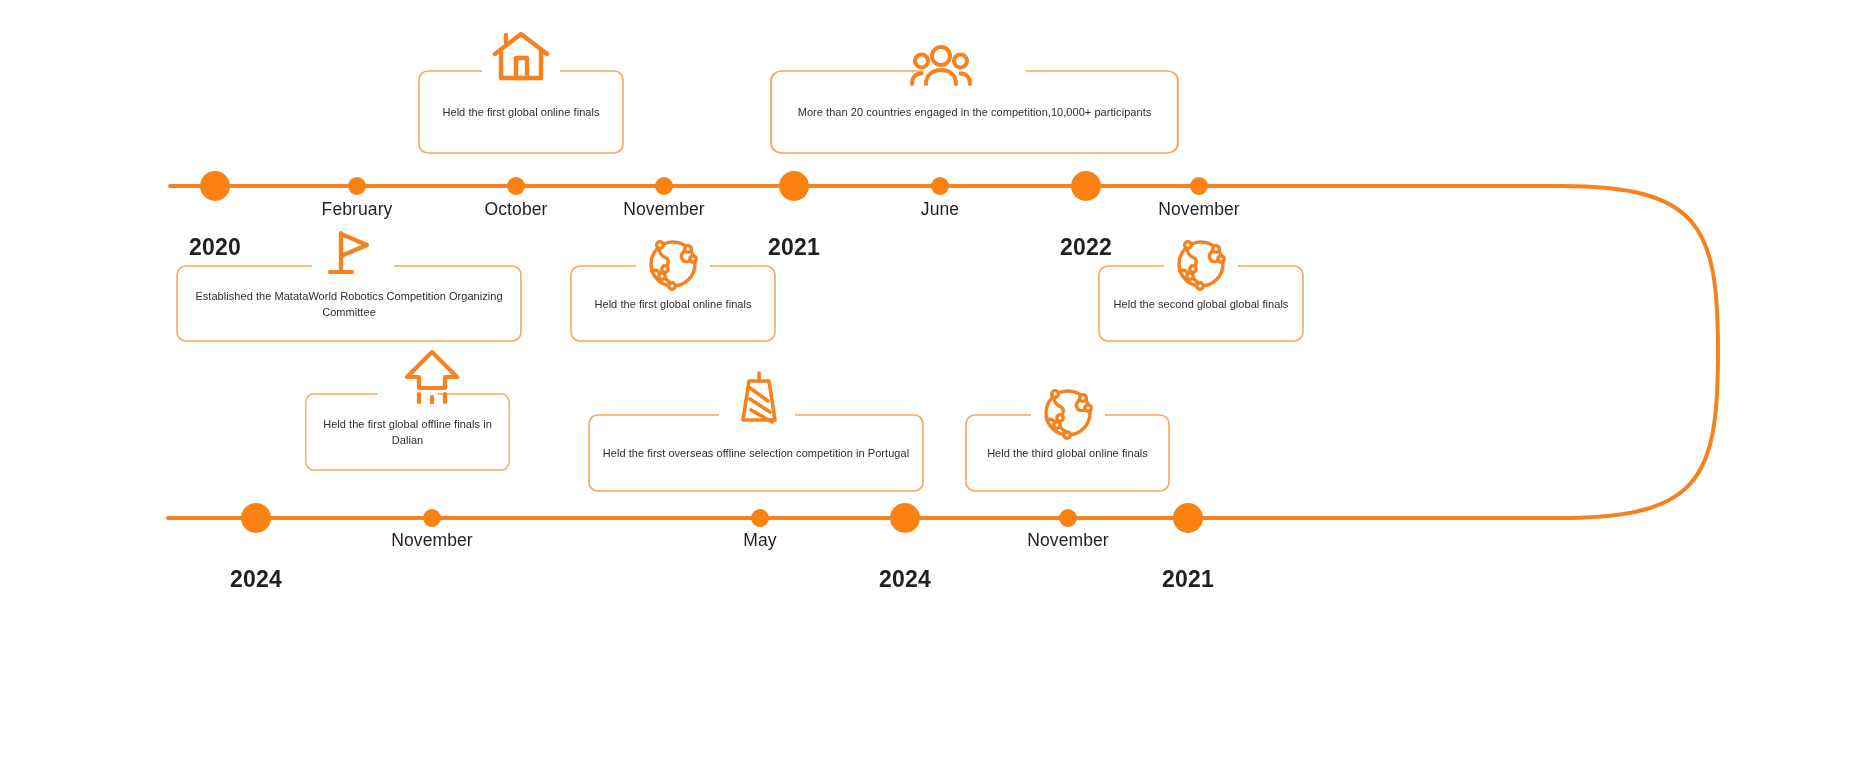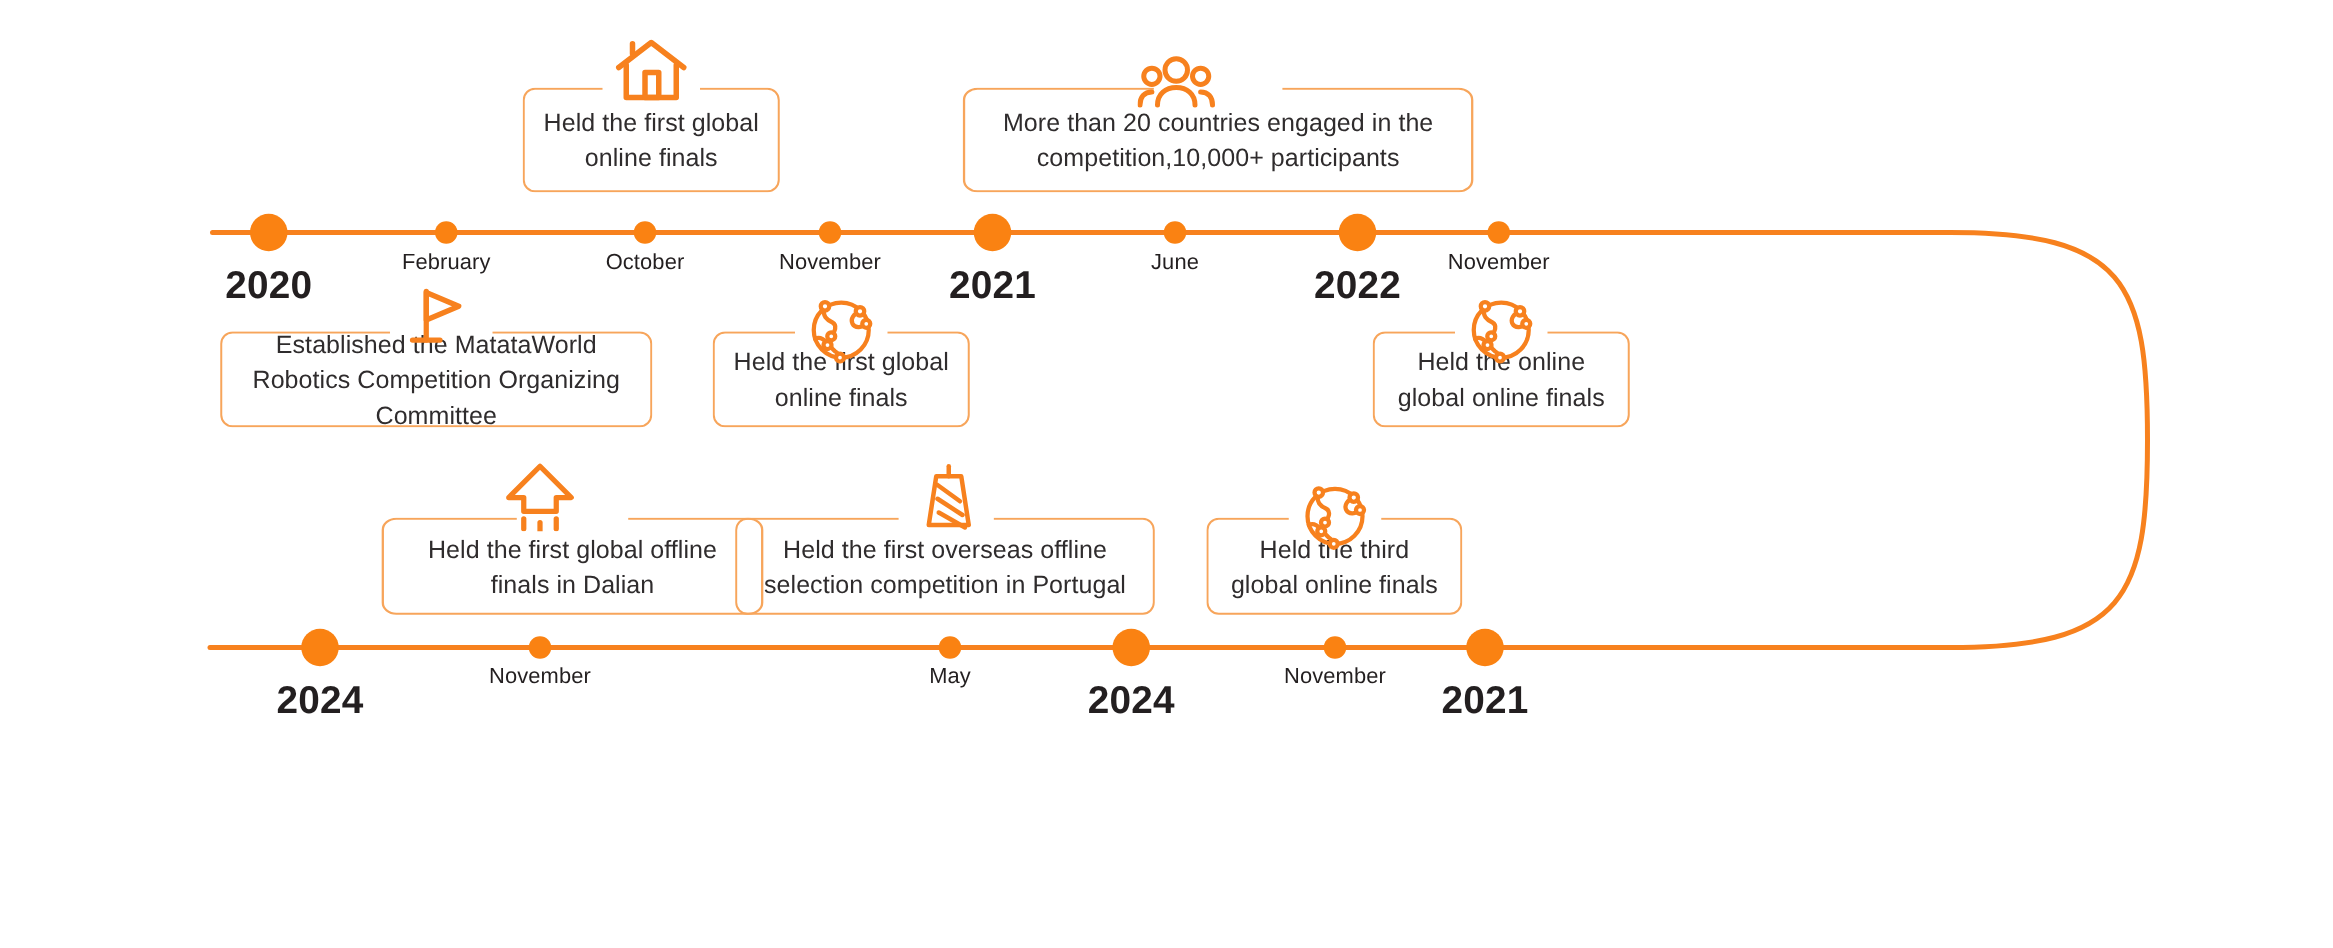--- a/index.html
+++ b/index.html
@@ -6,29 +6,29 @@
   body{width:1866px;height:758px;position:relative;overflow:hidden;
        font-family:"Liberation Sans","DejaVu Sans",sans-serif;}
   #stage{position:absolute;left:0;top:0;width:1866px;height:758px;}
 
   
   #lines{position:absolute;left:0;top:0;width:1866px;height:758px;}
 
   
   .tick{position:absolute;transform:translateX(-50%);white-space:nowrap;
         color:#231f20;text-align:center;}
-  .tick.year{font-size:31px;font-weight:bold;letter-spacing:.2px;}
+  .tick.year{font-size:23px;font-weight:bold;letter-spacing:.2px;margin-top:24px;}
   .tick.month{font-size:17.5px;font-weight:400;letter-spacing:.1px;}
 
   
   .card{position:absolute;box-sizing:border-box;}
   .cardbox{position:absolute;left:0;top:0;width:100%;height:100%;}
   .cardtext{position:absolute;left:0;top:0;width:100%;height:100%;
             display:flex;align-items:center;justify-content:center;
-            text-align:center;color:#2f2c2d;font-size:20px;
+            text-align:center;color:#2f2c2d;font-size:11px;
             line-height:1.42;padding:0 14px;box-sizing:border-box;
             letter-spacing:.05px;}
   .cardtext.two{padding-top:2px;}
   .icon{position:absolute;pointer-events:none;}
   .icon svg{display:block;}
 </style>
 </head>
 <body>
 
 <div id="stage">
@@ -146,40 +146,40 @@
           <circle cx="28" cy="49" r="3.2" fill="#ffffff"></circle>
         </g>
       </svg>
     </div>
   </div>
 
   <div class="card" style="left:1098px;top:265px;width:206px;height:77px">
     <svg class="cardbox" viewBox="0 0 206 77" preserveAspectRatio="none">
       <path d="M66 1 H10 A9 9 0 0 0 1 10 V67 A9 9 0 0 0 10 76 H196 A9 9 0 0 0 205 67 V10 A9 9 0 0 0 196 1 H140" fill="none" stroke="#F7A55B" stroke-width="1.6"></path>
     </svg>
-    <div class="cardtext two">Held the online global online finals</div>
+    <div class="cardtext two">Held the second global global finals</div>
     <div class="icon" style="left:74px;top:-28px">
       <svg width="58" height="54" viewBox="0 0 58 54">
         <g fill="none" stroke="#F7811E" stroke-width="3.4" stroke-linecap="round" stroke-linejoin="round">
           <circle cx="29" cy="27" r="22"></circle>
           <path d="M16 8 C13 16 18 19 22 21 C26 23 24 29 21 32 C18 35 20 41 24 44 C27 46 28 48 28 49"></path>
           <path d="M44 12 C39 14 36 18 38 22 C40 26 46 25 49 22"></path>
           <path d="M8 34 C12 32 17 35 18 39"></path>
           <circle cx="16" cy="8" r="3.4" fill="#ffffff"></circle>
           <circle cx="44" cy="12" r="3.4" fill="#ffffff"></circle>
           <circle cx="49" cy="22" r="3.2" fill="#ffffff"></circle>
           <circle cx="21" cy="32" r="3.2" fill="#ffffff"></circle>
           <circle cx="18" cy="39" r="3.2" fill="#ffffff"></circle>
           <circle cx="28" cy="49" r="3.2" fill="#ffffff"></circle>
         </g>
       </svg>
     </div>
   </div>
 
-  <div class="card" style="left:305px;top:414px;width:306px;height:78px">
+  <div class="card" style="left:305px;top:393px;width:205px;height:78px">
     <svg class="cardbox" viewBox="0 0 254 78" preserveAspectRatio="none">
       <path d="M90 1 H10 A9 9 0 0 0 1 10 V68 A9 9 0 0 0 10 77 H244 A9 9 0 0 0 253 68 V10 A9 9 0 0 0 244 1 H164" fill="none" stroke="#F7A55B" stroke-width="1.6"></path>
     </svg>
     <div class="cardtext two">Held the first global offline finals in Dalian</div>
     <div class="icon" style="left:96px;top:-45px">
       <svg width="62" height="56" viewBox="0 0 62 56">
         <g fill="none" stroke="#F7811E" stroke-width="4.2" stroke-linecap="round" stroke-linejoin="round">
           <path d="M31 4 L56 29 H44 V40 H18 V29 H6 Z"></path>
           <path d="M18 46 V54"></path>
           <path d="M31 49 V56"></path>

